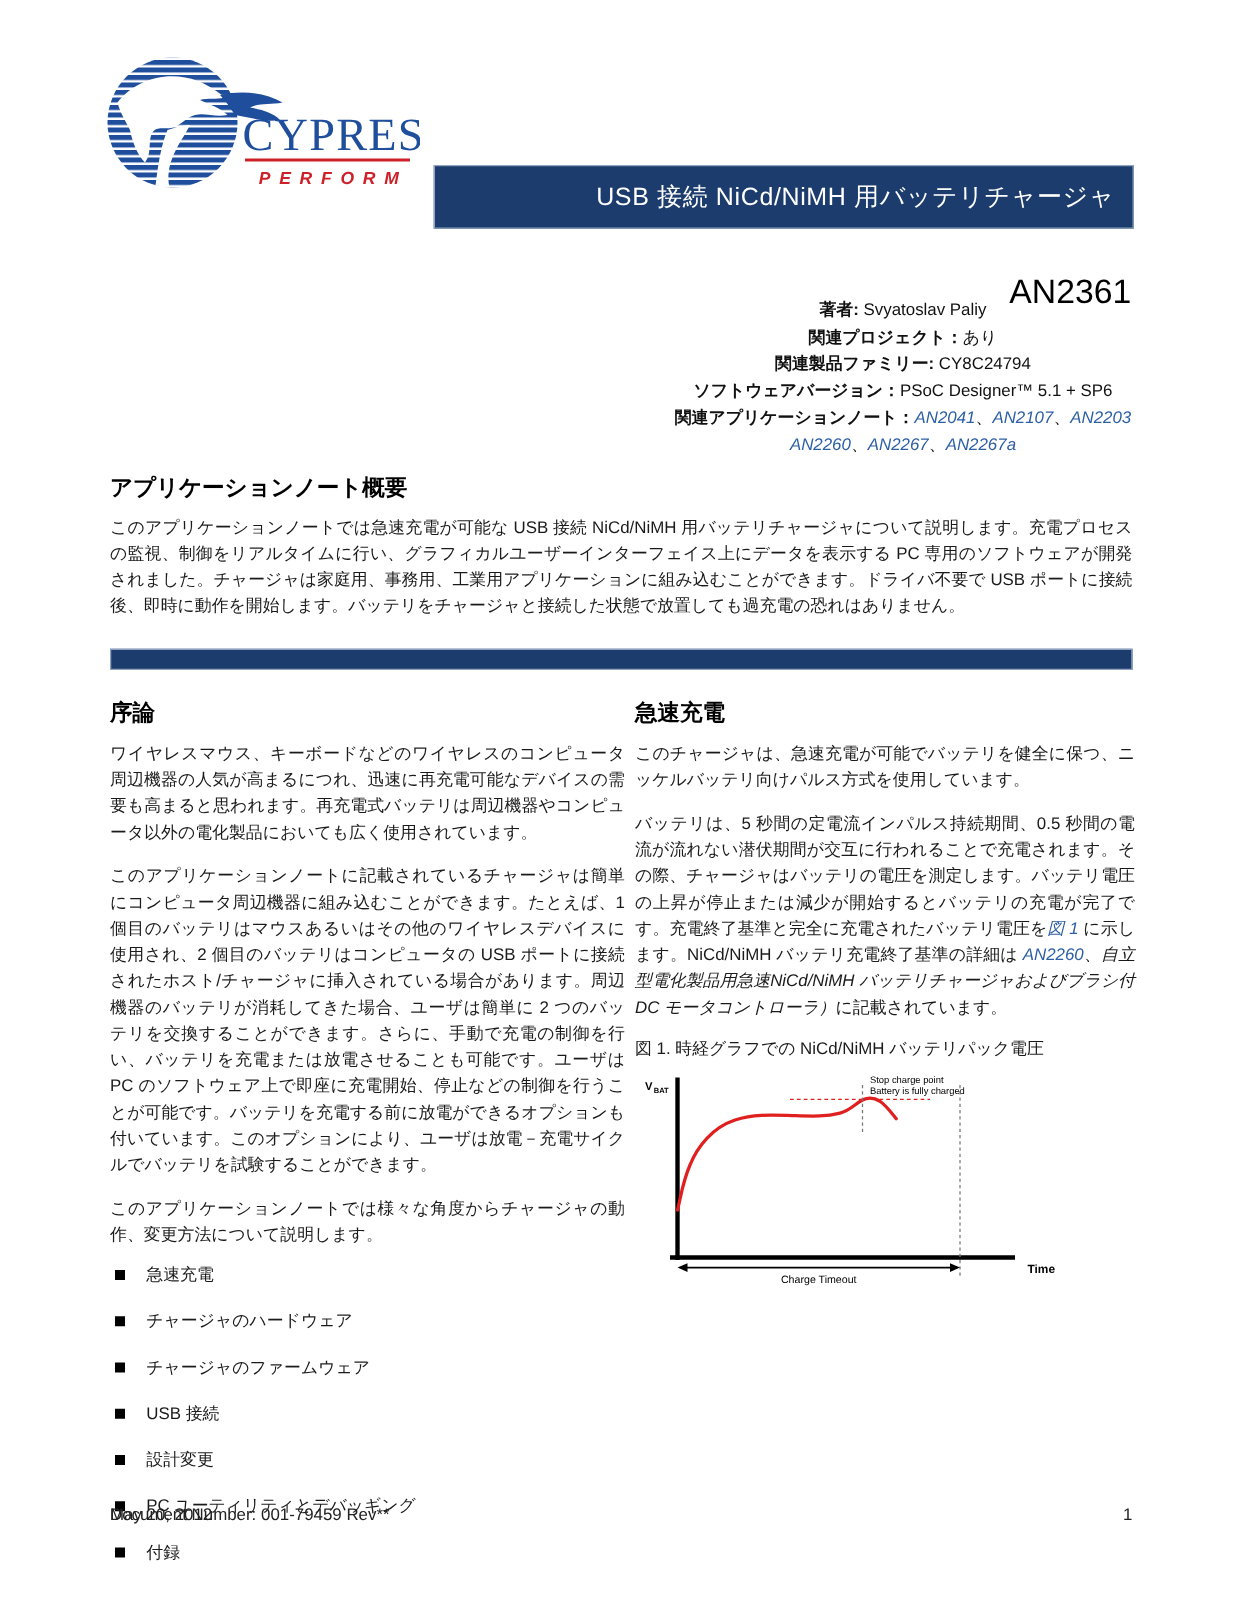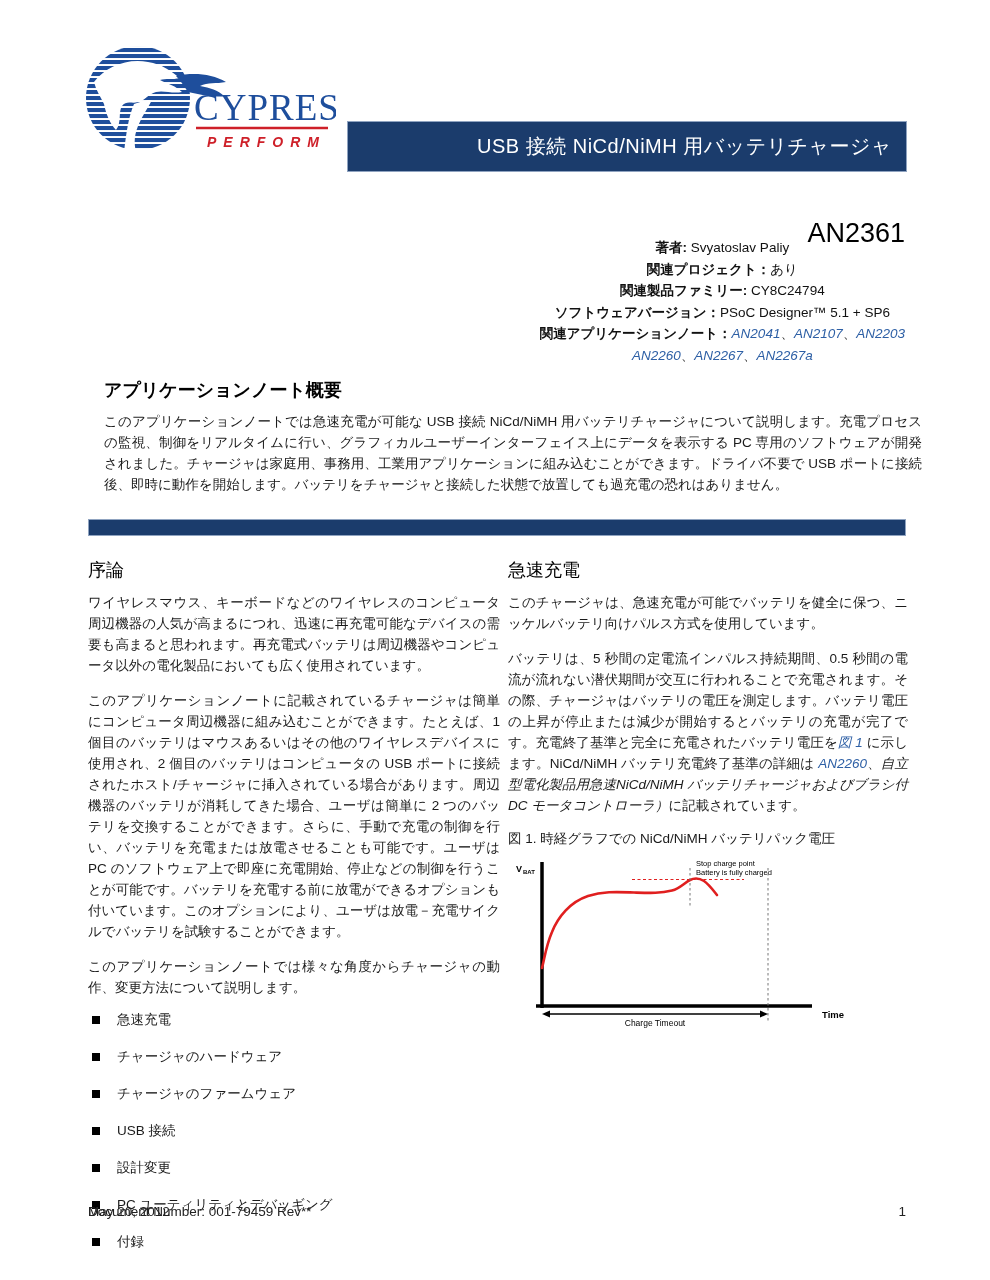--- a/index.html
+++ b/index.html
@@ -15,21 +15,21 @@
     height: 1280px;
     background: #fff;
     overflow: hidden;
   }
 
   
   .logo { position: absolute; left: 76px; top: 42px; width: 260px; height: 118px; }
 
   
   .banner {
-    position: absolute; left: 347px; top: 121px; width: 560px; height: 51px;
+    position: absolute; left: 347px; top: 132px; width: 560px; height: 51px;
     background: #1b3c6c;
     border: 1px solid #8fa3c0;
     display: flex; align-items: center; justify-content: flex-end;
     padding-right: 14px;
   }
   .banner-title { color: #ffffff; font-size: 20px; letter-spacing: 0.5px; }
 
   
   .doc-id {
     position: absolute; right: 85px; top: 196px;
@@ -38,34 +38,34 @@
   .meta {
     position: absolute; right: 85px; top: 237px;
     text-align: center; font-size: 13.5px; line-height: 21.5px; color: #111;
   }
   .meta .lbl { font-weight: bold; }
   .meta a, a.doclink {
     color: #2d5fa5; text-decoration: none; cursor: pointer; font-style: italic;
   }
 
   
-  .overview { position: absolute; left: 104px; top: 378px; width: 818px; }
+  .overview { position: absolute; left: 88px; top: 378px; width: 818px; }
   .h1 { font-size: 18px; font-weight: bold; color: #000; margin-bottom: 9px; }
   .body-text { font-size: 13.5px; line-height: 21px; color: #1a1a1a; text-align: justify; }
 
   
   .divider {
     position: absolute; left: 88px; top: 519px; width: 818px; height: 17px;
     background: #1b3c6c; border: 1px solid #8fa3c0;
   }
 
   
   .col-left  { position: absolute; left: 88px;  top: 558px; width: 412px; }
   .col-right { position: absolute; left: 508px; top: 558px; width: 400px; }
-  .h2 { font-size: 18px; font-weight: normal; color: #000; margin-bottom: 10px; }
+  .h2 { font-size: 18px; font-weight: bold; color: #000; margin-bottom: 10px; }
   .col-left p, .col-right p { font-size: 13.5px; line-height: 21px; margin-bottom: 14px; text-align: justify; }
   .italic { font-style: italic; }
 
   
   .bullets { list-style: none; margin-top: 12px; }
   .bullets li { display: flex; align-items: flex-start; margin-bottom: 21px; font-size: 13.5px; line-height: 16px; }
   .bullets .sq {
     width: 8px; height: 8px; background: #000; flex: 0 0 8px;
     margin: 4px 17px 0 4px;
   }

